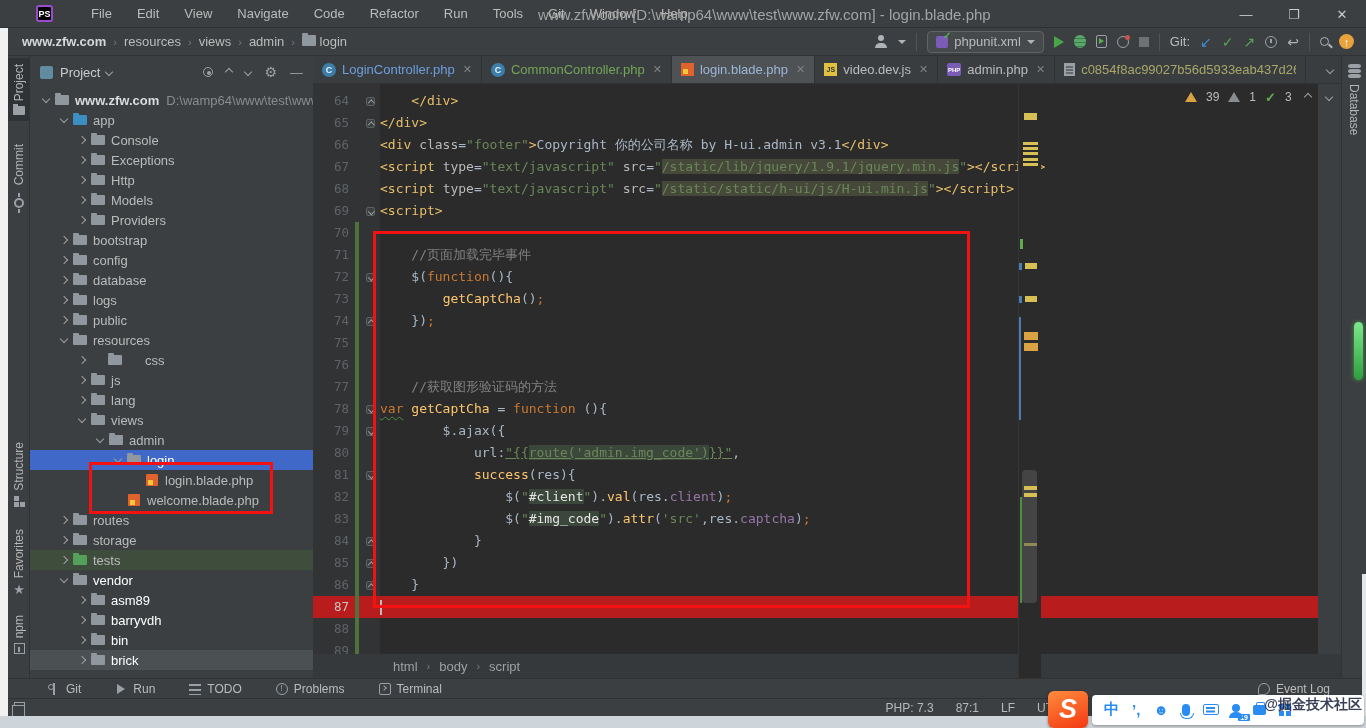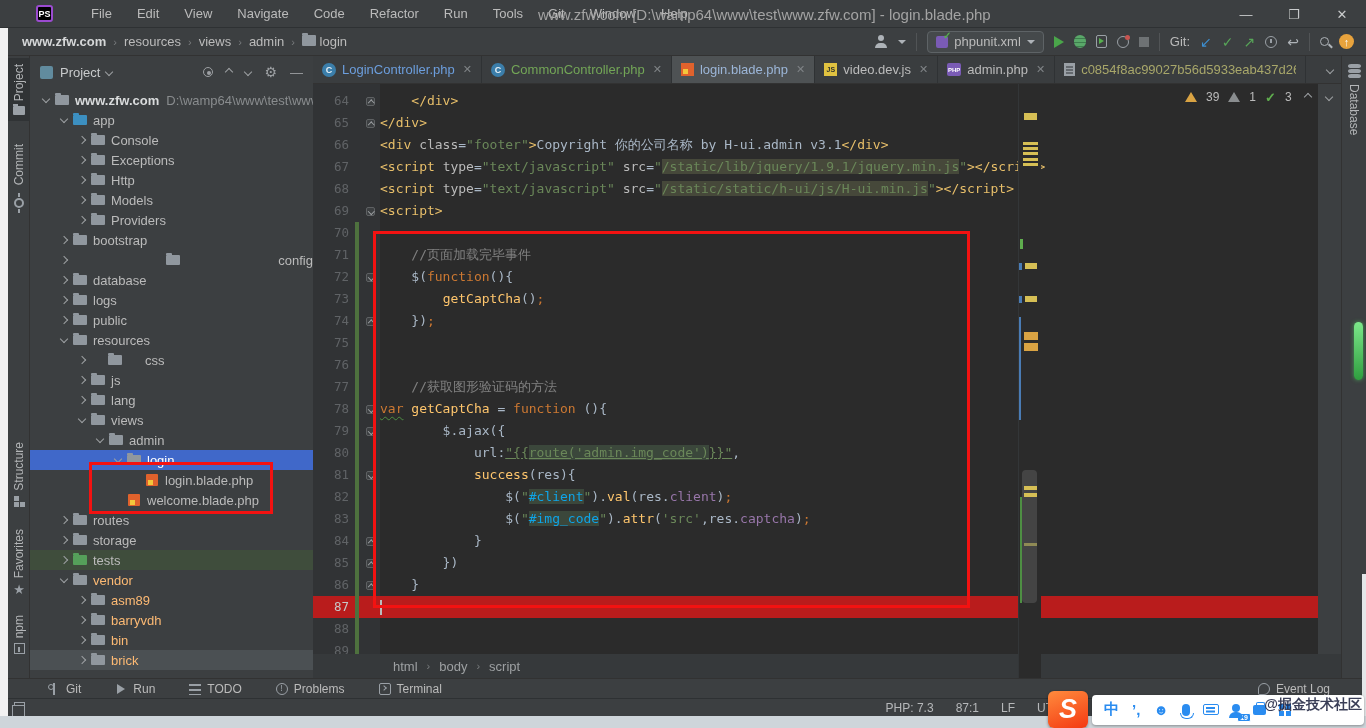--- a/index.html
+++ b/index.html
@@ -94,21 +94,21 @@
   .trow .tw{flex:0 0 16px;display:flex;align-items:center;justify-content:center;}
   .tw i{display:block;width:6px;height:6px;border-right:1.6px solid #9da0a3;border-bottom:1.6px solid #9da0a3;}
   .tw.closed i{transform:rotate(-45deg);}
   .tw.open i{transform:rotate(45deg);margin-top:-2px;}
   .trow.selected{background:#4068c9;color:#fff;}
   .trow.rowgreen{background:#3f4d3c;}
   .trow.rowhover{background:#4b5053;}
   .trow .lbl{margin-left:5px;}
   .trow .suffix{color:#898c8e;margin-left:7px;}
   .trow.bold .lbl{font-weight:bold;color:#d9dbdc;}
-  .trow.yellow .lbl{color:#fdba74;}
+  .trow.yellow .lbl{color:#ffffff;}
   .fi{flex:0 0 16px;height:12px;position:relative;}
   .fi::before{content:"";position:absolute;left:1px;top:1px;width:14px;height:10px;border-radius:1px;background:#90979e;}
   .fi::after{content:"";position:absolute;left:1px;top:-1px;width:6px;height:2px;background:#90979e;border-radius:1px 1px 0 0;}
   .fi.blue::before,.fi.blue::after{background:#3c8fc0;}
   .fi.green::before,.fi.green::after{background:#55a05a;}
   .fi.blade::before{background:#e0622c;top:0;height:12px;width:12px;left:2px;}
   .fi.blade::after{background:#f3c73c;width:5px;height:5px;left:4px;top:6px;border-radius:0;}
 
   
   .tabbar{position:absolute;left:305px;top:0;width:1028px;height:28px;background:#3a3d3f;
@@ -146,21 +146,21 @@
   .fold.end::after{top:3px;transform:rotate(-135deg);}
   .cl .txtcol{flex:1 1 auto;}
   .caret-bar{display:inline-block;width:1.5px;height:15px;background:#bbbbbb;vertical-align:middle;}
   
   .s-pl{color:#a9b7c6;} .s-tag{color:#e8bf6a;} .s-attr{color:#bababa;} .s-str{color:#6a8759;}
   .s-cmt{color:#808080;} .s-kw{color:#cc7832;} .s-fn{color:#ffc66d;} .s-prop{color:#9876aa;}
   .s-semi{color:#cc7832;}
   .s-inj{color:#6a8759;background:#46483a;}
   .s-injs{color:#6a8759;background:#3b473b;text-decoration:underline;}
   .s-stru{color:#6a8759;text-decoration:underline;}
-  .s-injsel{color:#0ea5e9;background:#3b473b;}
+  .s-injsel{color:#e5e5e5;background:#3b473b;}
   .s-kwu{color:#cc7832;text-decoration:underline wavy #4e8f43 1px;text-underline-offset:3px;}
 
   .ecrumbs{position:absolute;left:305px;top:598px;width:1028px;height:24px;background:#36393b;
     display:flex;align-items:center;gap:9px;font-size:13px;color:#9da0a2;padding-left:80px;}
 
   
   .stripe{position:absolute;left:1010px;top:28px;width:23px;height:594px;background:#2b2b2b;border-left:1px solid #333638;}
   .mk{position:absolute;}
 
   
@@ -391,21 +391,21 @@
             <span class="fi"></span>
             <span class="lbl">Providers</span>
           </div>
           <div class="trow" style="padding-left: 26px;">
             <span class="tw closed">
               <i></i>
             </span>
             <span class="fi"></span>
             <span class="lbl">bootstrap</span>
           </div>
-          <div class="trow" style="padding-left: 26px; justify-content: space-between;">
+          <div class="trow" style="padding-left: 26px;">
             <span class="tw closed">
               <i></i>
             </span>
             <span class="fi"></span>
             <span class="lbl">config</span>
           </div>
           <div class="trow" style="padding-left: 26px;">
             <span class="tw closed">
               <i></i>
             </span>

